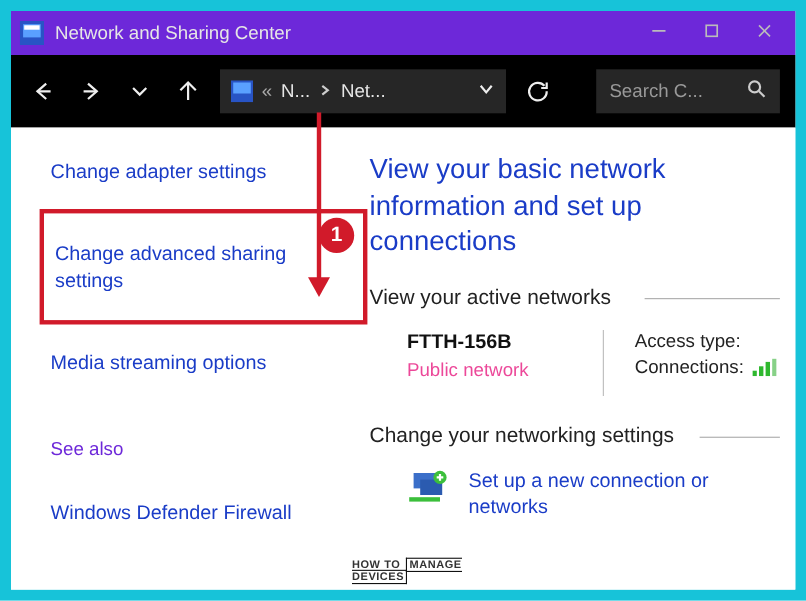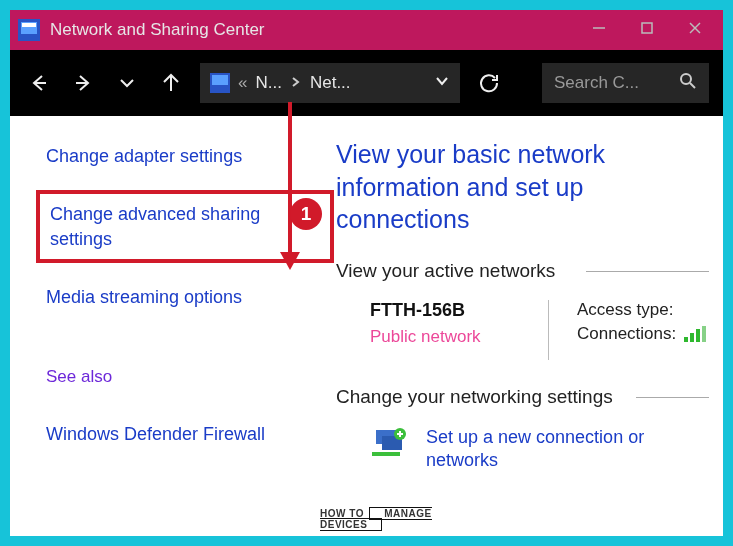--- a/index.html
+++ b/index.html
@@ -13,21 +13,21 @@
     padding: 10px;
   }
   .window {
     width: 713px;
     height: 526px;
     background: #fff;
     position: relative;
   }
   .titlebar {
     height: 40px;
-    background: #be185d;
+    background: #6d28d9;
     color: #e6e6e6;
     display: flex;
     align-items: center;
     padding: 0 8px;
   }
   .titlebar .app-icon {
     width: 22px; height: 22px;
     margin-right: 10px;
     display: inline-flex;
   }
@@ -86,21 +86,21 @@
   }
   .sidelink {
     color: #1a3cc7;
     font-size: 18px;
     margin-bottom: 22px;
     cursor: pointer;
     line-height: 1.35;
   }
   .sidelink.highlight {
     border: 4px solid #d11a2a;
-    padding: 8px 10px;
+    padding: 24px 10px;
     margin-left: -10px;
     margin-right: -6px;
     width: 298px;
   }
   .seealso-hdr { color: #6d28d9; font-size: 17px; margin-top: 58px; margin-bottom: 35px; }
   .main {
     flex: 1;
     padding: 22px 14px 14px 26px;
   }
   .main-heading {
@@ -172,21 +172,21 @@
     position: absolute;
     left: 310px;
     bottom: 6px;
     font-size: 10px;
     color: #333;
     font-weight: 700;
     letter-spacing: 0.5px;
   }
   .watermark .box {
     border: 1.5px solid #111;
-    padding: 0 14px;
+    padding: 0 2px;
     margin-left: 2px;
   }
 </style>
 </head>
 <body>
 
 <div class="window">
 
   <div class="titlebar">
     <span class="app-icon">

